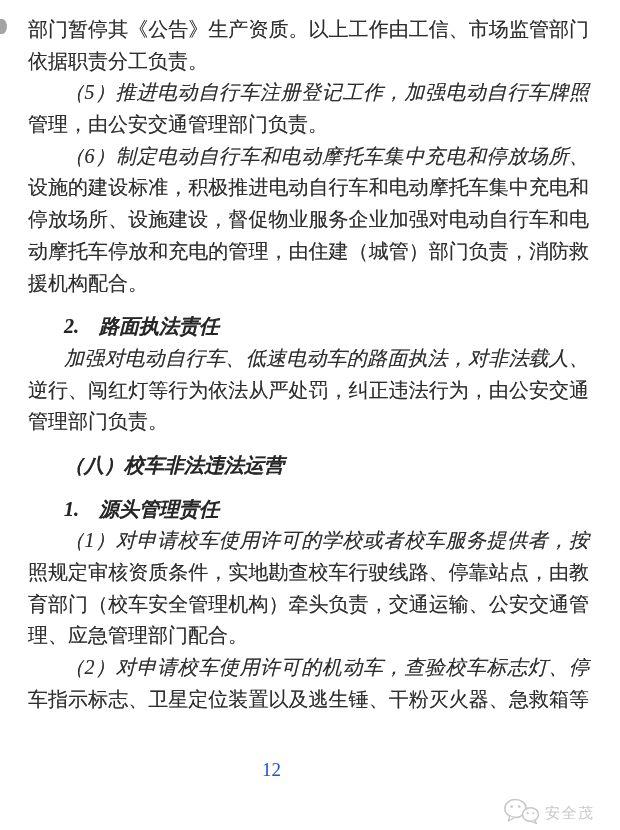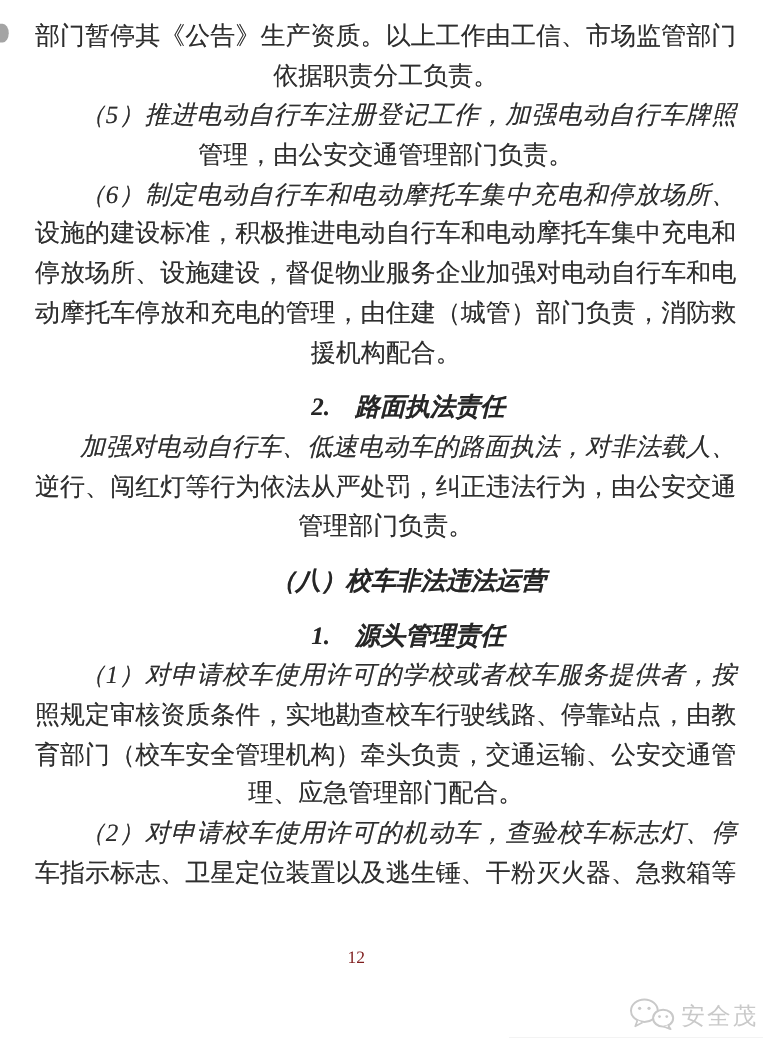--- a/index.html
+++ b/index.html
@@ -17,21 +17,21 @@
     left: 28px;
     top: 14px;
     width: 561px;
   }
   .ln {
     height: 31.7px;
     line-height: 31.7px;
     font-size: 20px;
     color: #2e2e2e;
     letter-spacing: 0;
-    text-align: center;
+    text-align: left;
     text-shadow: 0 0 0.5px rgba(40,40,40,0.5);
   }
   .j {
     text-align: justify;
     text-align-last: justify;
   }
   .ind { text-indent: 36px; font-style: italic; }
   .b { font-weight: bold; color: #262626; margin-top: 12px; }
   .scan-smudge {
     position: absolute;
@@ -41,36 +41,35 @@
     height: 15px;
     background: #5a5a5a;
     opacity: 0.55;
     border-radius: 0 70% 70% 0 / 0 50% 50% 0;
   }
   .page-number {
     position: absolute;
     left: 262px;
     top: 759px;
     width: 46px;
-    text-align: center;
-    font-size: 14px;
-    color: #7f1d1d;
+    font-size: 19px;
+    color: #1d4ed8;
     font-family: "Liberation Serif", "DejaVu Serif", serif;
   }
   .watermark {
     position: absolute;
     left: 503px;
     top: 798px;
     display: flex;
     align-items: center;
     gap: 5px;
   }
   .wm-text {
     font-family: "Liberation Sans", "DejaVu Sans", sans-serif;
-    font-size: 19px;
+    font-size: 15px;
     letter-spacing: 1.5px;
     color: #c9c9c9;
     line-height: 26px;
   }
   .wm-icon { display: block; }
 </style>
 </head>
 <body>
 
 <div class="page">

